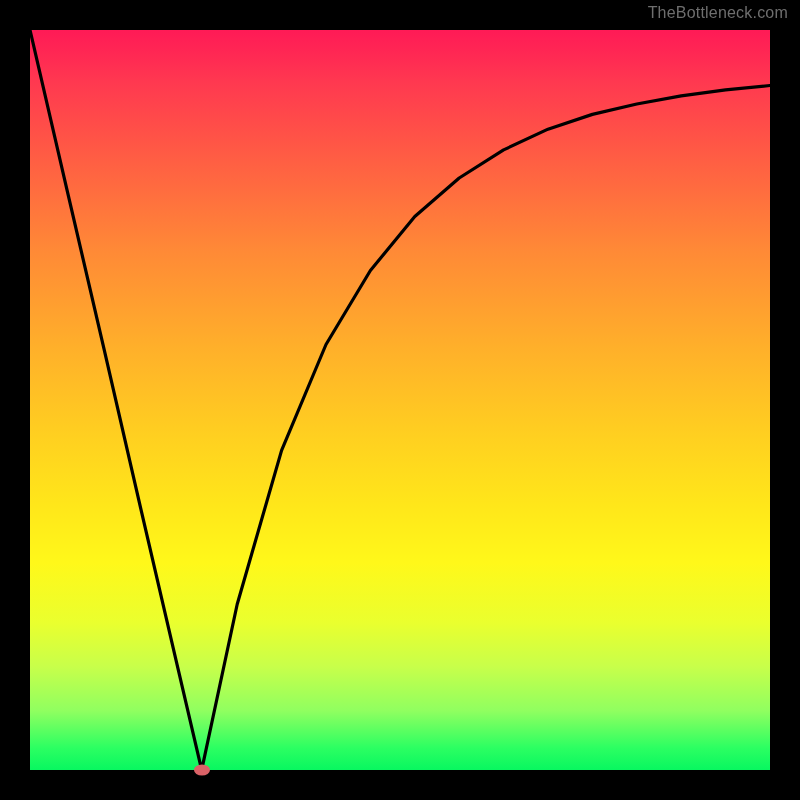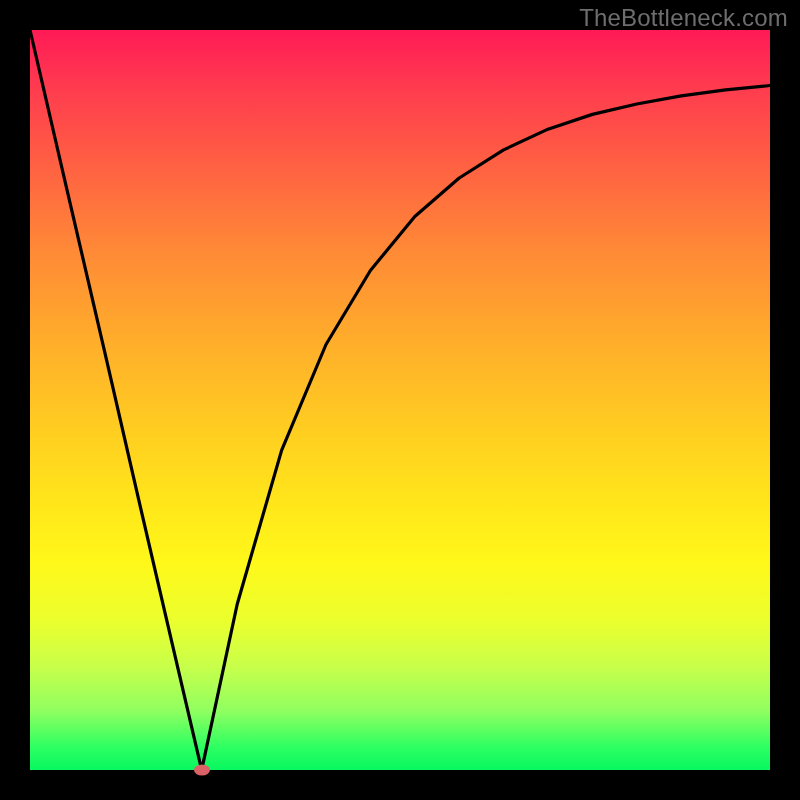--- a/index.html
+++ b/index.html
@@ -15,21 +15,21 @@
     position: relative;
     width: 800px;
     height: 800px;
     background: #000;
   }
   .watermark {
     position: absolute;
     top: 4px;
     right: 12px;
     color: #6e6e6e;
-    font-size: 24px;
+    font-size: 16px;
     font-weight: 500;
     letter-spacing: 0.2px;
     z-index: 10;
     user-select: none;
   }
   .plot-area {
     position: absolute;
     left: 30px;
     top: 30px;
     width: 740px;

